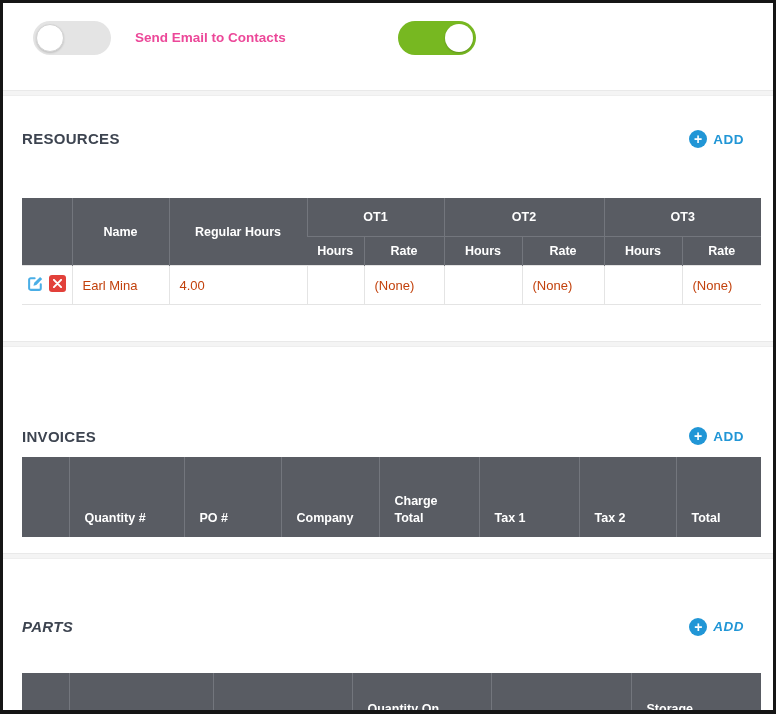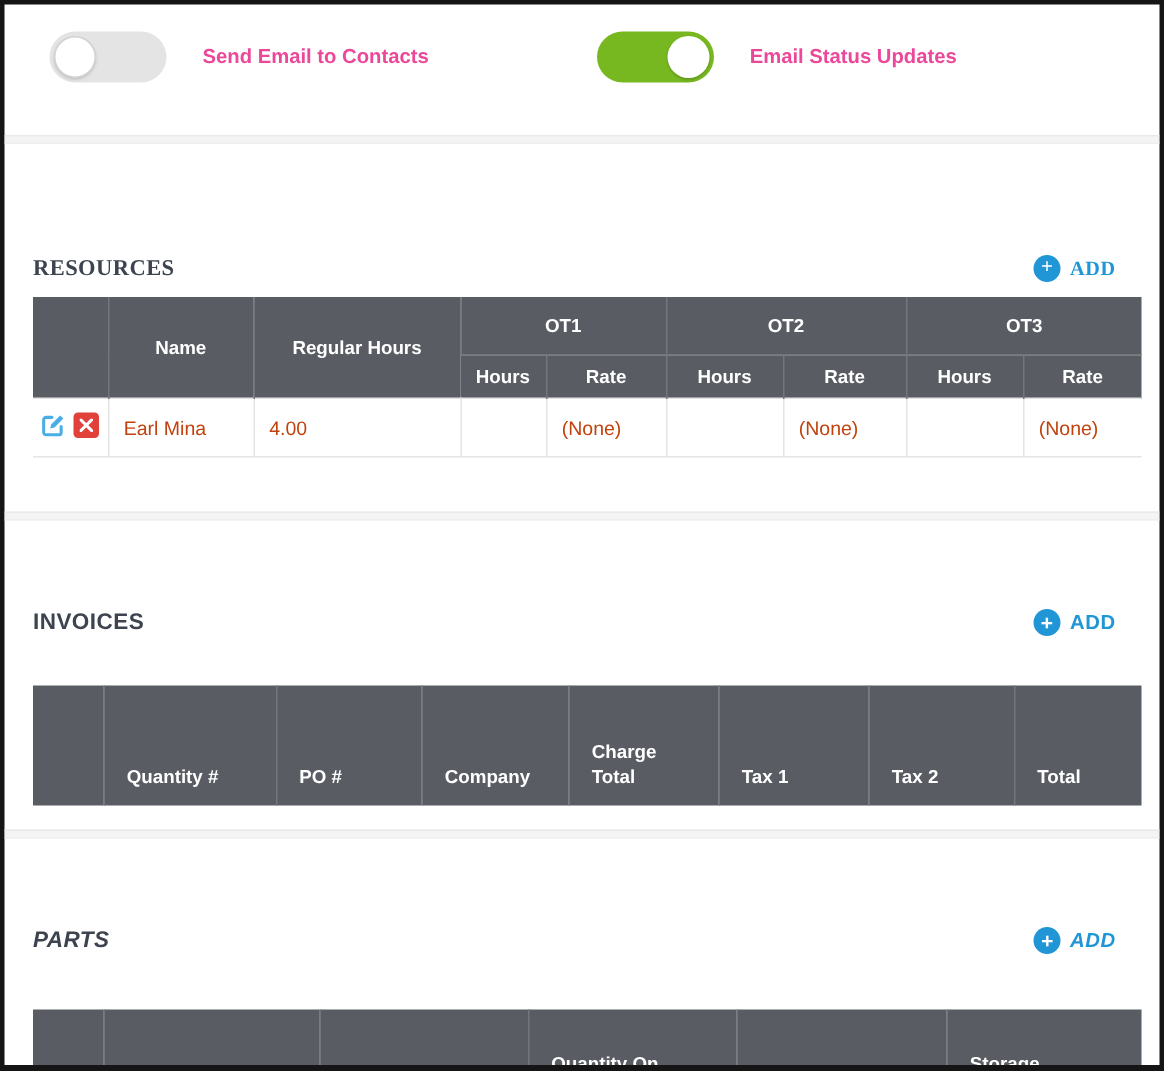--- a/index.html
+++ b/index.html
@@ -37,44 +37,43 @@
   .resources-table{margin-top:10px;}
   .resources-table .group-row th{height:36px;text-align:center;}
   .resources-table .sub-row th{height:26px;text-align:center;border-top:1px solid #73767d;}
   .resources-table td{height:38px;}
   
   .invoices-table{margin-top:12px;}
   .invoices-table th{height:70px;vertical-align:bottom;text-align:left;padding:0 6px 10px 15px;white-space:pre-line;line-height:1.35;}
   .parts-table{margin-top:16px;}
   .parts-table th{height:62px;vertical-align:bottom;text-align:left;padding:0 6px 10px 15px;white-space:pre-line;line-height:1.35;}
   .section.resources{padding-bottom:36px;}
-  .section.resources .section-head{padding-top:34px;height:58px;align-items:flex-end;font-family:Liberation Serif, serif;}
+  .section.resources .section-head{padding-top:34px;height:58px;align-items:flex-start;}
   .section.invoices{padding-bottom:16px;}
-  .section.invoices .section-head{padding-top:37px;height:61px;align-items:center;}
+  .section.invoices .section-head{padding-top:37px;height:61px;align-items:flex-end;}
   .section.parts{padding-bottom:11px;}
   .section.parts .section-head{padding-top:37px;height:61px;font-style:italic;}
   
   .row-icons{display:inline-flex;gap:5px;align-items:center;justify-content:center;}
   .edit-icon{width:17px;height:17px;display:inline-block;cursor:pointer;}
   .delete-icon{width:17px;height:17px;border-radius:3px;background:#e2403a;color:#fff;display:inline-flex;align-items:center;justify-content:center;cursor:pointer;}
   .delete-icon svg{display:block;}
   .empty-cell{color:#3e4450;}
 </style>
 </head>
 <body>
 
 <div class="toggles-row">
   <div class="toggle off">
     <div class="knob"></div>
   </div>
   <div class="toggle-label">Send Email to Contacts</div>
   <div class="toggle on second">
     <div class="knob"></div>
   </div>
-  <div class="toggle-label">Email Status Updates</div>
 </div>
 
 <div class="sep"></div>
 
 <div class="section resources">
   <div class="section-head">
     <div class="section-title">RESOURCES</div>
     <div class="add-btn">
       <span class="add-circle">+</span>
       <span>ADD</span>

